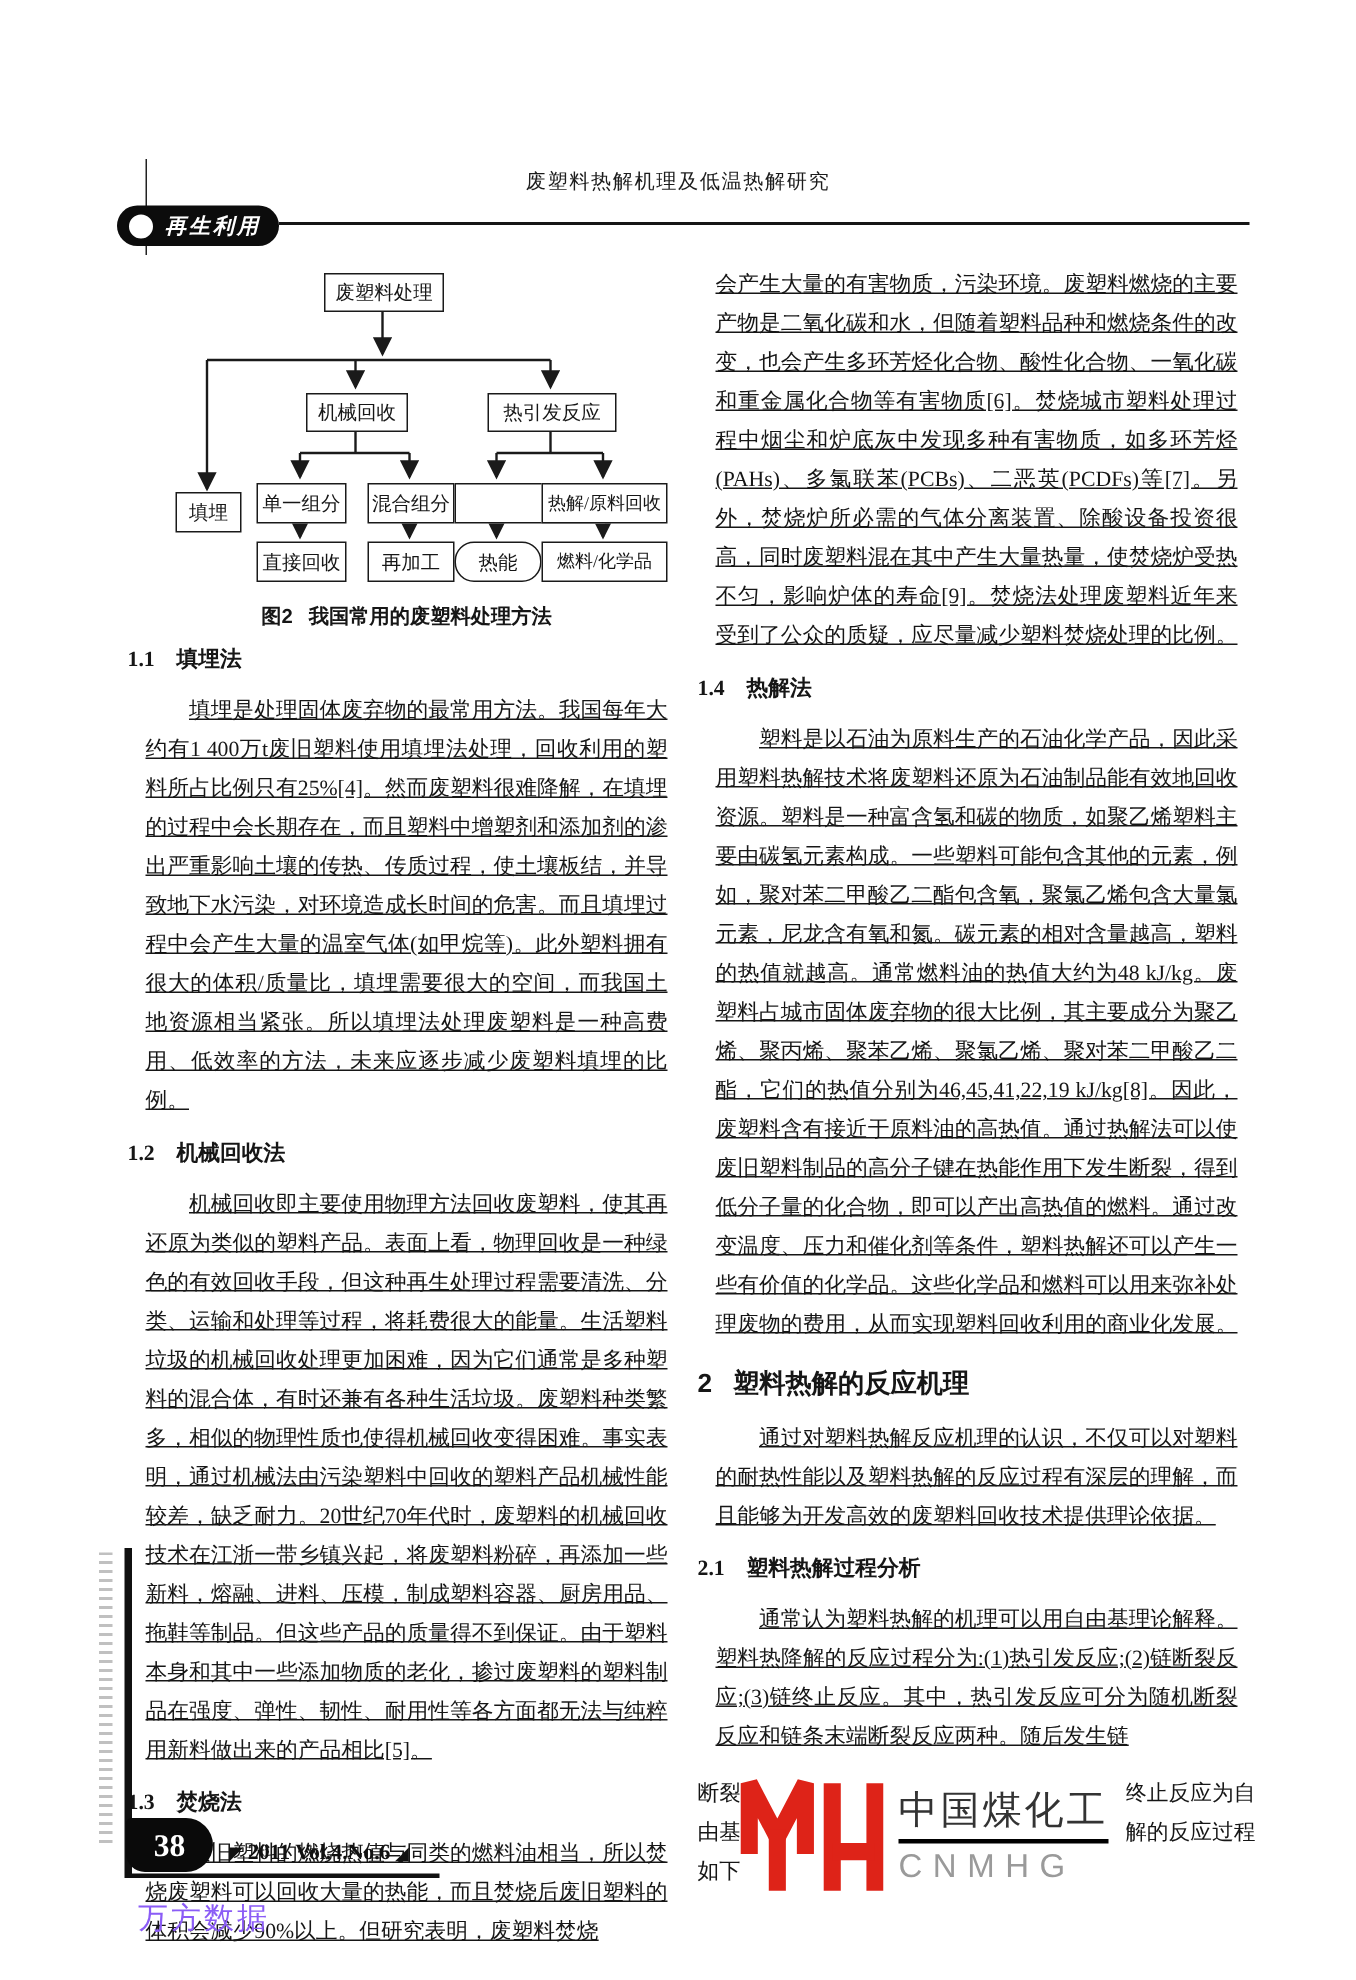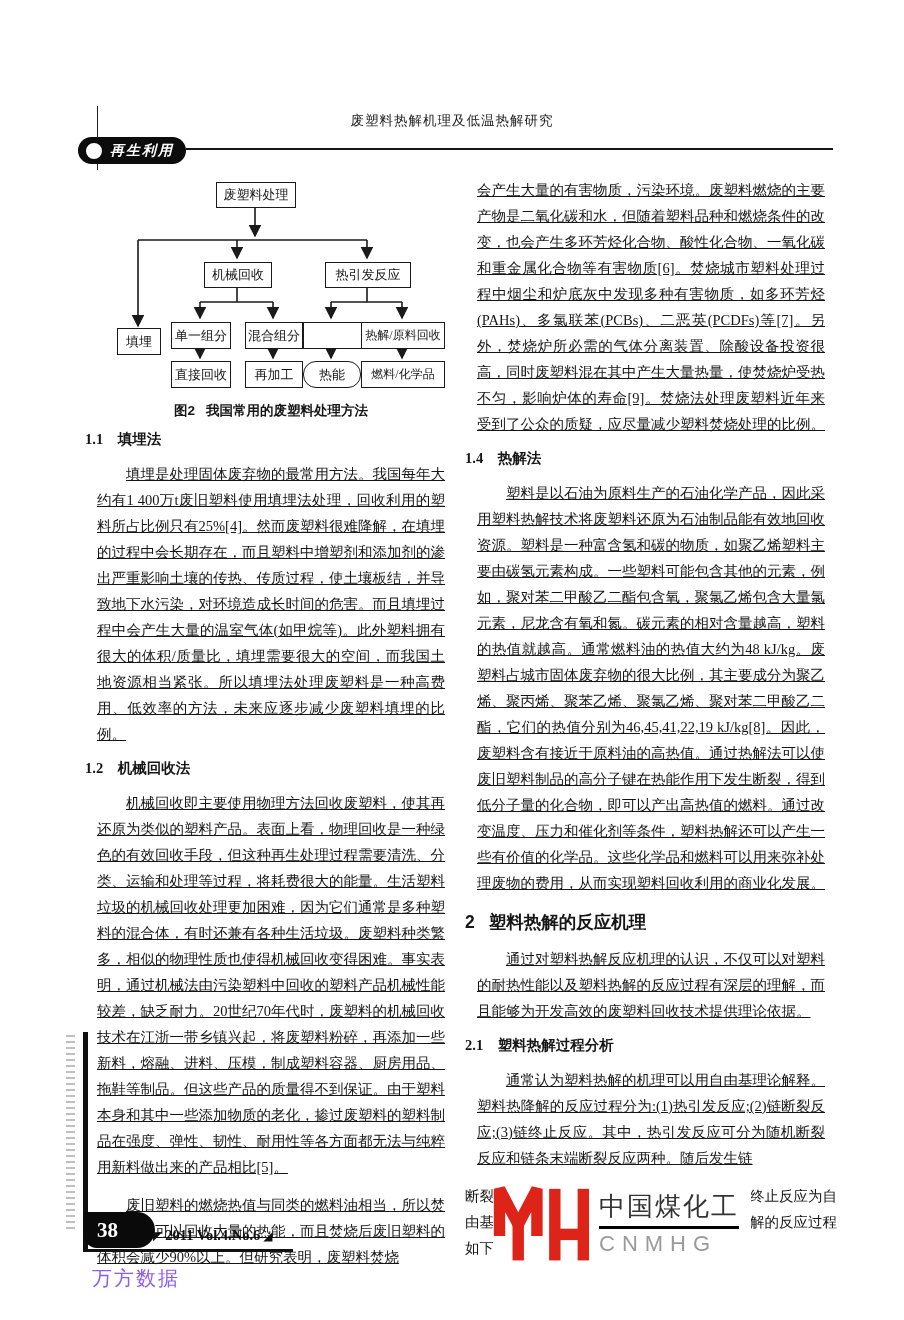--- a/index.html
+++ b/index.html
@@ -47,21 +47,21 @@
          padding-bottom:2px;font-family:"Liberation Sans","DejaVu Sans",sans-serif;}
   .wm-en{font-size:22px;color:#9a9a9a;letter-spacing:7px;margin-top:2px;
          font-family:"Liberation Sans","DejaVu Sans",sans-serif;}
   
   .side-artifact{position:absolute;left:66px;top:1035px;width:9px;height:195px;opacity:.45;
     background:repeating-linear-gradient(180deg,rgba(0,0,0,.55) 0 2px,transparent 2px 6px);}
   .side-bar{position:absolute;left:83px;top:1032px;width:5px;height:220px;background:#101010;}
   
   .page-badge{position:absolute;left:84px;top:1212px;width:58px;height:36px;background:#0a0a0a;
               color:#fff;border-radius:4px 20px 20px 14px;display:flex;align-items:center;
-              justify-content:flex-start;font-size:21px;font-weight:bold;padding-left:13px;}
+              justify-content:center;font-size:21px;font-weight:bold;}
   .footer-rule{position:absolute;left:88px;top:1249px;width:205px;height:2.5px;background:#101010;}
   .vol{position:absolute;left:150px;top:1227px;font-size:14.5px;font-weight:bold;color:#111;text-align:right;}
   .vol .tri{font-size:12px;margin:0 3px;}
   .wanfang{position:absolute;left:92px;top:1265px;font-size:20px;color:#8b5cf6;letter-spacing:2px;
            font-family:"Liberation Sans","DejaVu Sans",sans-serif;}
 </style>
 </head>
 <body>
 
 <div id="page">
@@ -120,20 +120,21 @@
     <div class="fig-caption">
       <span>图2</span><span class="cap-gap">我国常用的废塑料处理方法</span>
     </div>
 
     <h4 class="sub"><span>1.1</span><span class="htit">填埋法</span></h4>
     <p class="body ind">填埋是处理固体废弃物的最常用方法。我国每年大约有1 400万t废旧塑料使用填埋法处理，回收利用的塑料所占比例只有25%[4]。然而废塑料很难降解，在填埋的过程中会长期存在，而且塑料中增塑剂和添加剂的渗出严重影响土壤的传热、传质过程，使土壤板结，并导致地下水污染，对环境造成长时间的危害。而且填埋过程中会产生大量的温室气体(如甲烷等)。此外塑料拥有很大的体积/质量比，填埋需要很大的空间，而我国土地资源相当紧张。所以填埋法处理废塑料是一种高费用、低效率的方法，未来应逐步减少废塑料填埋的比例。</p>
 
     <h4 class="sub"><span>1.2</span><span class="htit">机械回收法</span></h4>
     <p class="body ind">机械回收即主要使用物理方法回收废塑料，使其再还原为类似的塑料产品。表面上看，物理回收是一种绿色的有效回收手段，但这种再生处理过程需要清洗、分类、运输和处理等过程，将耗费很大的能量。生活塑料垃圾的机械回收处理更加困难，因为它们通常是多种塑料的混合体，有时还兼有各种生活垃圾。废塑料种类繁多，相似的物理性质也使得机械回收变得困难。事实表明，通过机械法由污染塑料中回收的塑料产品机械性能较差，缺乏耐力。20世纪70年代时，废塑料的机械回收技术在江浙一带乡镇兴起，将废塑料粉碎，再添加一些新料，熔融、进料、压模，制成塑料容器、厨房用品、拖鞋等制品。但这些产品的质量得不到保证。由于塑料本身和其中一些添加物质的老化，掺过废塑料的塑料制品在强度、弹性、韧性、耐用性等各方面都无法与纯粹用新料做出来的产品相比[5]。</p>
 
+    <h4 class="sub"><span>1.3</span><span class="htit">焚烧法</span></h4>
     <p class="body ind">废旧塑料的燃烧热值与同类的燃料油相当，所以焚烧废塑料可以回收大量的热能，而且焚烧后废旧塑料的体积会减少90%以上。但研究表明，废塑料焚烧</p>
   </div>
 
   <div class="col col-right">
     <p class="body">会产生大量的有害物质，污染环境。废塑料燃烧的主要产物是二氧化碳和水，但随着塑料品种和燃烧条件的改变，也会产生多环芳烃化合物、酸性化合物、一氧化碳和重金属化合物等有害物质[6]。焚烧城市塑料处理过程中烟尘和炉底灰中发现多种有害物质，如多环芳烃(PAHs)、多氯联苯(PCBs)、二恶英(PCDFs)等[7]。另外，焚烧炉所必需的气体分离装置、除酸设备投资很高，同时废塑料混在其中产生大量热量，使焚烧炉受热不匀，影响炉体的寿命[9]。焚烧法处理废塑料近年来受到了公众的质疑，应尽量减少塑料焚烧处理的比例。</p>
 
     <h4 class="sub"><span>1.4</span><span class="htit">热解法</span></h4>
     <p class="body ind">塑料是以石油为原料生产的石油化学产品，因此采用塑料热解技术将废塑料还原为石油制品能有效地回收资源。塑料是一种富含氢和碳的物质，如聚乙烯塑料主要由碳氢元素构成。一些塑料可能包含其他的元素，例如，聚对苯二甲酸乙二酯包含氧，聚氯乙烯包含大量氯元素，尼龙含有氧和氮。碳元素的相对含量越高，塑料的热值就越高。通常燃料油的热值大约为48 kJ/kg。废塑料占城市固体废弃物的很大比例，其主要成分为聚乙烯、聚丙烯、聚苯乙烯、聚氯乙烯、聚对苯二甲酸乙二酯，它们的热值分别为46,45,41,22,19 kJ/kg[8]。因此，废塑料含有接近于原料油的高热值。通过热解法可以使废旧塑料制品的高分子键在热能作用下发生断裂，得到低分子量的化合物，即可以产出高热值的燃料。通过改变温度、压力和催化剂等条件，塑料热解还可以产生一些有价值的化学品。这些化学品和燃料可以用来弥补处理废物的费用，从而实现塑料回收利用的商业化发展。</p>
 
     <h3 class="sec"><span>2</span><span class="htit">塑料热解的反应机理</span></h3>

